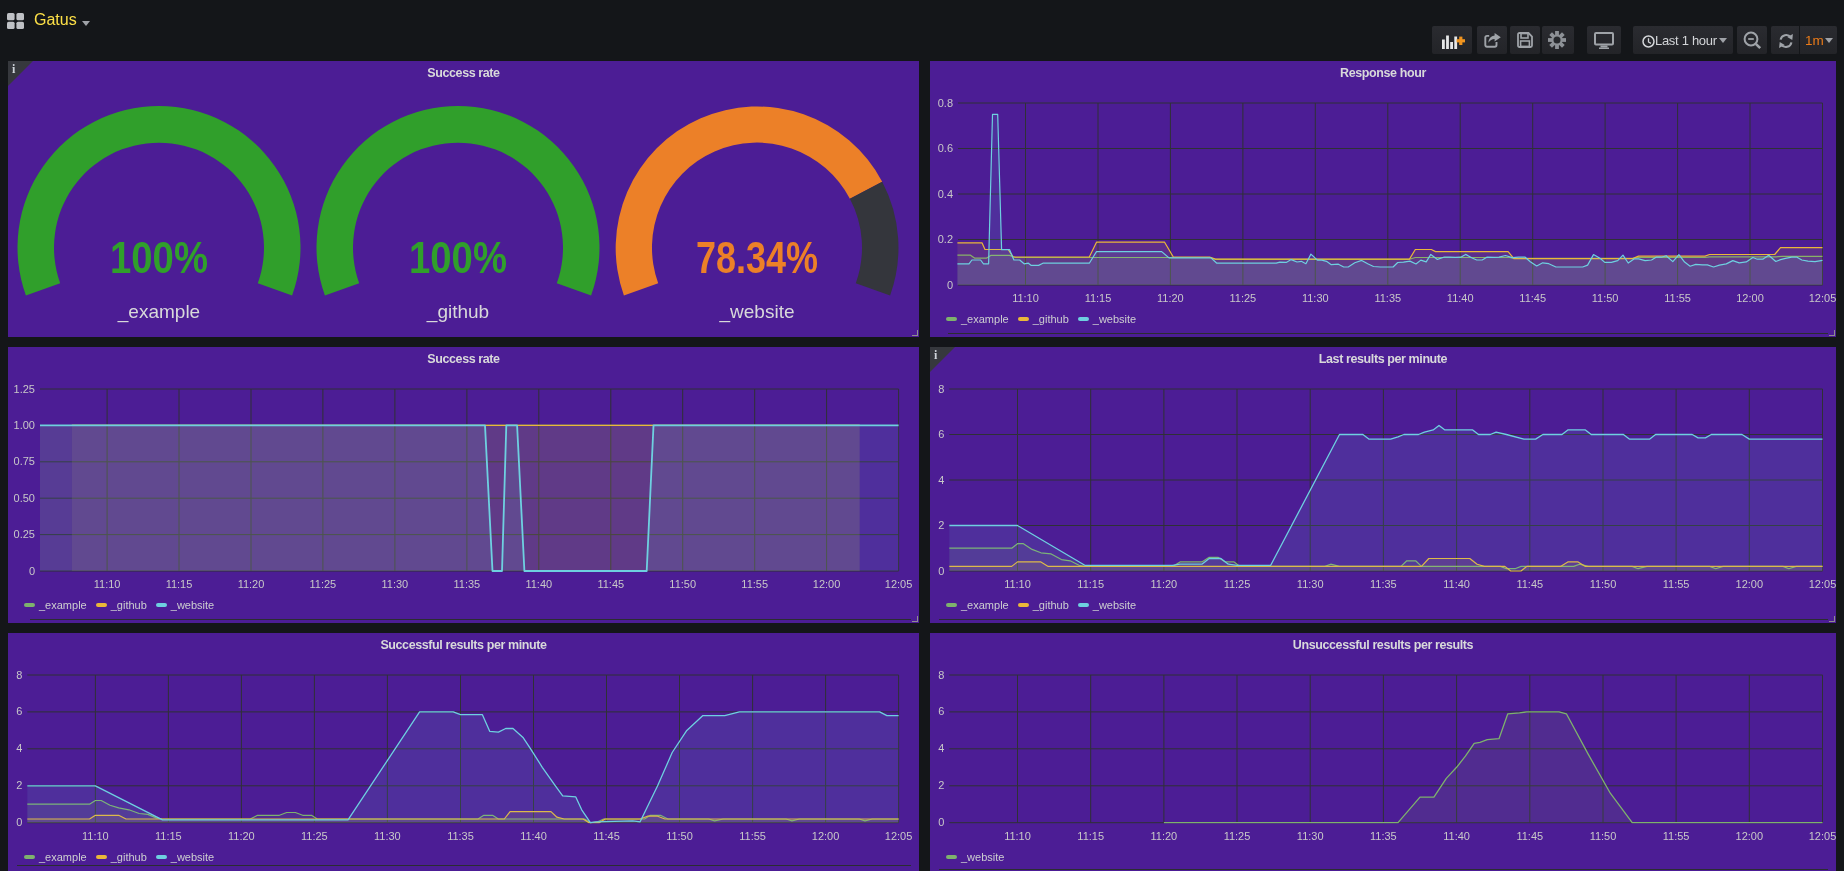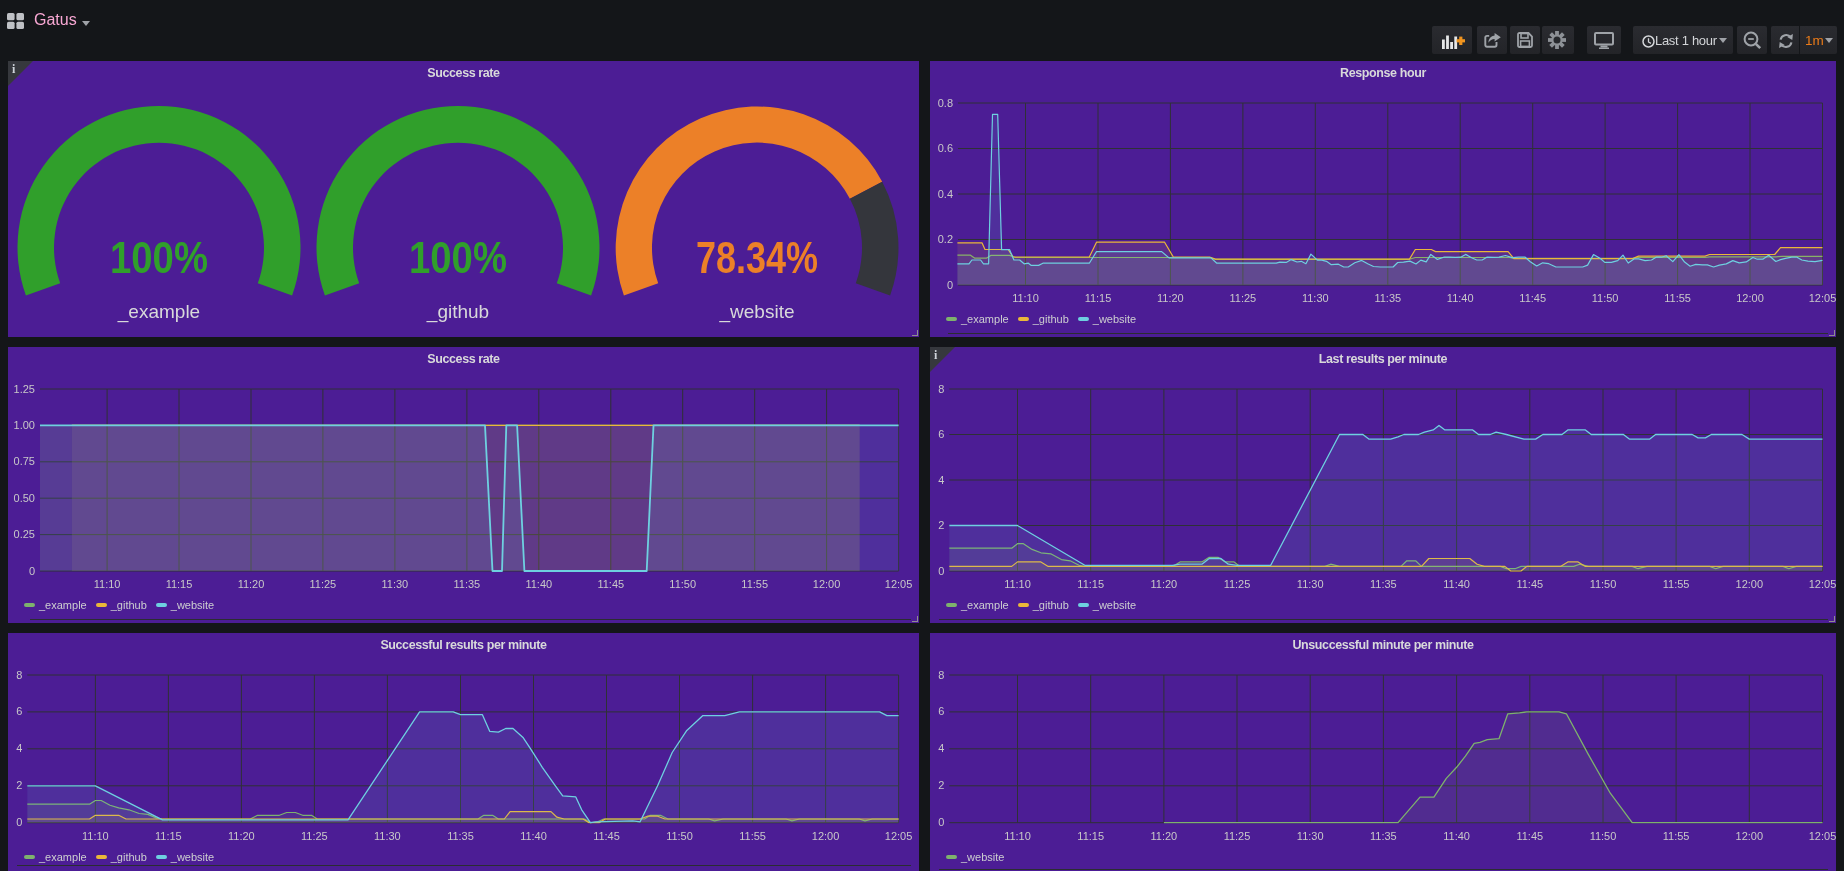--- a/index.html
+++ b/index.html
@@ -264,21 +264,21 @@
 <div class="legend" style="left:24px;top:850px">
     <span class="licon" style="background:#7EB26D"></span>
     <span class="llab">_example</span>
     <span class="licon" style="background:#EAB839"></span>
     <span class="llab">_github</span>
     <span class="licon" style="background:#6ED0E0"></span>
     <span class="llab">_website</span>
   </div>
 <div style="position:absolute;left:17.3px;top:864.5px;width:893.7px;height:1px;background:#2b2d31"></div>
 <div class="panel" style="left:930px;top:633px;width:906px;height:240px">
-<div class="ptitle">Unsuccessful minute per minute</div>
+<div class="ptitle">Unsuccessful results per results</div>
 </div>
 <svg style="position:absolute;left:930px;top:633px" width="906" height="240" viewBox="0 0 906 240">
 
 <line x1="19.3" y1="189.7" x2="892.5" y2="189.7" stroke="#2f3136" stroke-width="1"></line>
 <line x1="19.3" y1="152.8" x2="892.5" y2="152.8" stroke="#2f3136" stroke-width="1"></line>
 <line x1="19.3" y1="115.8" x2="892.5" y2="115.8" stroke="#2f3136" stroke-width="1"></line>
 <line x1="19.3" y1="78.9" x2="892.5" y2="78.9" stroke="#2f3136" stroke-width="1"></line>
 <line x1="19.3" y1="42.0" x2="892.5" y2="42.0" stroke="#2f3136" stroke-width="1"></line>
 <line x1="87.5" y1="42.0" x2="87.5" y2="189.7" stroke="#2f3136" stroke-width="1"></line>
 <line x1="160.7" y1="42.0" x2="160.7" y2="189.7" stroke="#2f3136" stroke-width="1"></line>
@@ -332,21 +332,21 @@
 <div style="position:absolute;left:1829px;top:616px;width:6px;height:6px;border-right:1.5px solid #8e8e8e;border-bottom:1.5px solid #8e8e8e"></div>
 <div style="position:absolute;left:0;top:0;width:100%;height:44px">
     <svg width="18" height="17" viewBox="0 0 18 17" style="position:absolute;left:7px;top:13px">
 <g fill="#bfc1c5">
         <rect x="0" y="0" width="7.6" height="7.3" rx="1.6"></rect>
         <rect x="9.4" y="0" width="7.6" height="7.3" rx="1.6"></rect>
         <rect x="0" y="8.7" width="7.6" height="7.3" rx="1.6"></rect>
         <rect x="9.4" y="8.7" width="7.6" height="7.3" rx="1.6"></rect>
       </g>
     </svg>
-    <div style="position:absolute;left:34px;top:11px;font-size:16px;color:#f9a8d4">Gatus</div>
+    <div style="position:absolute;left:34px;top:11px;font-size:16px;color:#fde047">Gatus</div>
     <svg width="8" height="5" viewBox="0 0 10 6" style="position:absolute;left:82px;top:21px">
       <path d="M0 0 L10 0 L5 6 Z" fill="#9fa2a7"></path>
     </svg>
     <div class="btn" style="left:1432px;width:40px">
       <span style="position:absolute;left:10px;top:6px"><svg width="23" height="17" viewBox="0 0 23 17">
           <g fill="#e6e7e8">
             <rect x="0" y="7.5" width="2.8" height="9.5"></rect>
             <rect x="4.1" y="3.5" width="2.8" height="13.5"></rect>
             <rect x="8.2" y="10" width="2.8" height="7"></rect>
             <rect x="12.3" y="4.5" width="2.8" height="12.5"></rect>

